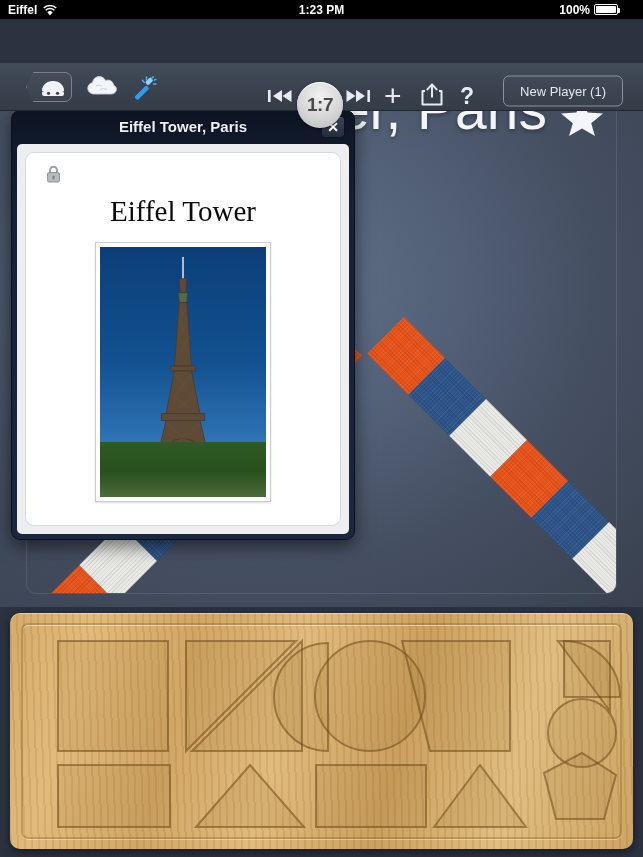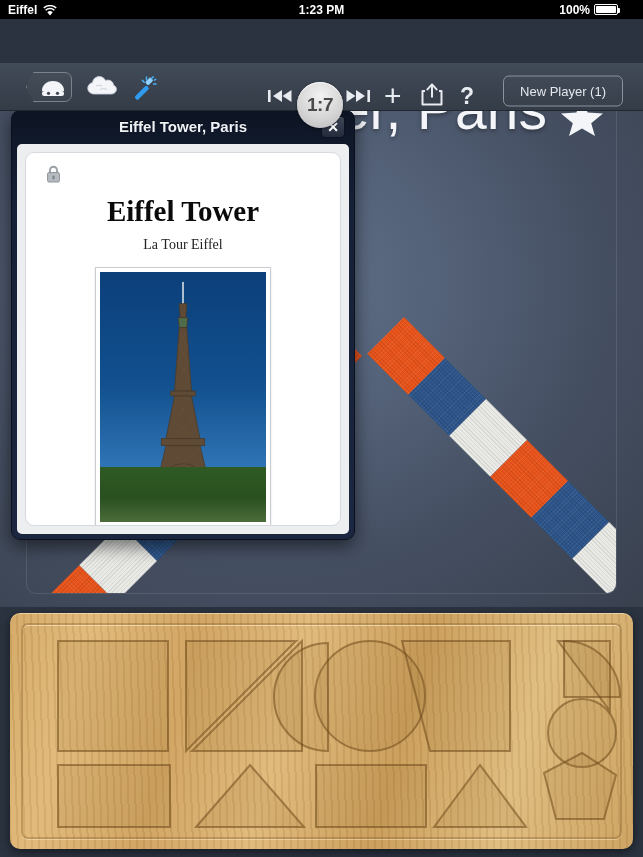--- a/index.html
+++ b/index.html
@@ -139,21 +139,21 @@
     position:absolute; left:5px; top:33px; right:5px; bottom:5px;
     background:#eceef0; border-radius:5px; padding:8px; overflow:hidden;
   }
   .card {
     width:100%; height:100%; background:#fff; border:1px solid #d6d9dd; border-radius:9px;
     position:relative; overflow:hidden;
   }
   .lock { position:absolute; left:20px; top:12px; width:15px; height:18px; }
   .card-title {
     margin-top:42px; text-align:center;
-    font-family:"Liberation Serif", serif; font-size:29px; font-weight:bold; color:#0a0a0a;
+    font-family:"Liberation Serif", serif; font-size:29px; font-weight:normal; color:#0a0a0a;
   }
   .card-sub {
     margin-top:9px; text-align:center;
     font-family:"Liberation Serif", serif; font-size:14px; color:#222;
   }
   .photo-frame {
     margin:14px auto 0; width:176px; height:260px;
     background:#fff; border:1px solid #c9ccd1; padding:4px;
     box-shadow:0 1px 2px rgba(0,0,0,.12);
   }
@@ -327,21 +327,20 @@
     <div class="modal-body">
       <div class="card">
         <span class="lock">
           <svg viewBox="0 0 15 18" width="15" height="18">
             <path d="M4 8 L4 5.2 A3.5 3.5 0 0 1 11 5.2 L11 8" stroke="#9aa0a6" stroke-width="1.9" fill="none"></path>
             <rect x="1.6" y="7.6" width="11.8" height="9.4" rx="1.3" fill="#b6bbc1" stroke="#8d9399" stroke-width="1"></rect>
             <rect x="6.4" y="10.4" width="2.2" height="4" rx="1" fill="#7e848b"></rect>
           </svg>
         </span>
         <div class="card-title">Eiffel Tower</div>
-        <div class="card-sub">La Tour Eiffel</div>
         <div class="photo-frame">
           <div class="photo">
             <svg viewBox="0 0 176 252" width="100%" height="100%" preserveAspectRatio="none" style="position:absolute;inset:0">
               <g fill="#5e4a35" stroke="#4a3a28" stroke-width="0.8">
 
                 <rect x="87" y="10" width="2" height="22" fill="#b9c6d2" stroke="none"></rect>
 
                 <path d="M84 32 L92 32 L91 46 L85 46 Z"></path>
                 <path d="M83 46 L93 46 L92 56 L84 56 Z" fill="#4e6b4a"></path>
 

